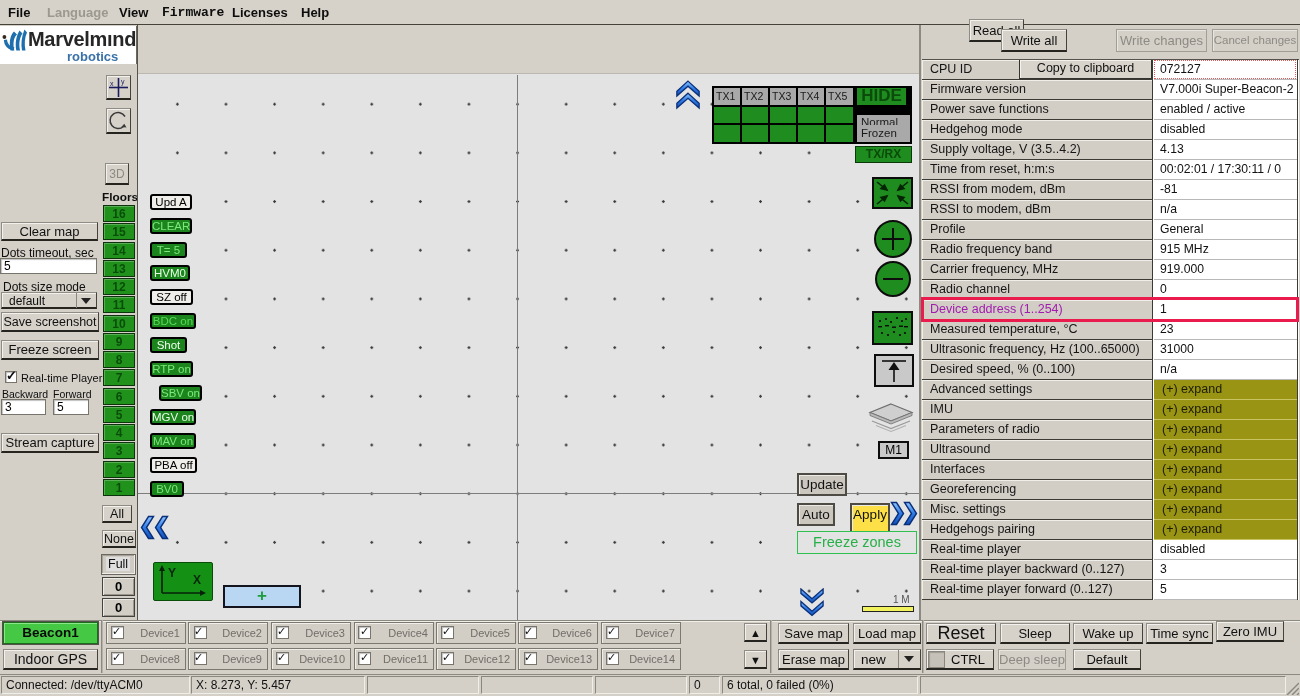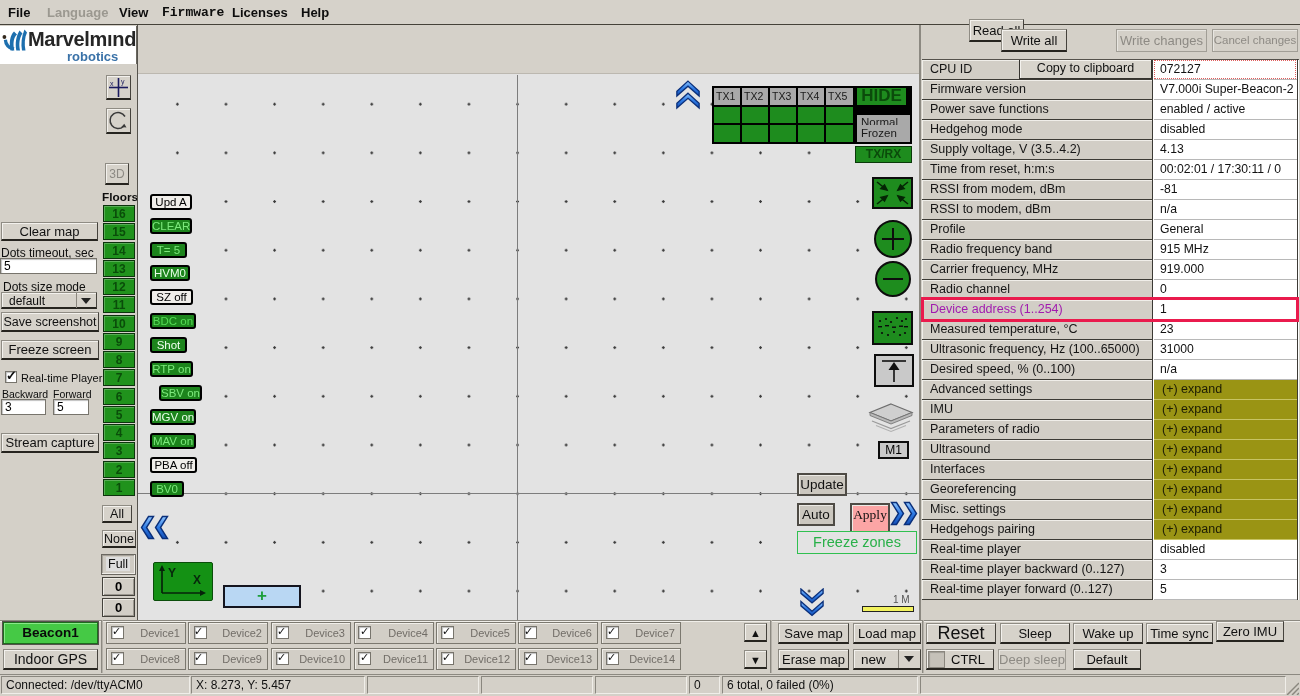--- a/index.html
+++ b/index.html
@@ -225,21 +225,21 @@
 <svg width="50" height="34" style="position:absolute;left:866px;top:401px" viewBox="0 0 50 34">
 <path d="M25,3 L46,11.5 L25,20 L4,11.5 Z" fill="#cfcfcf" stroke="#6e6e6e" stroke-width="1.2"></path>
 <path d="M4,11.5 L25,20 L46,11.5 L46,14.5 L25,23 L4,14.5 Z" fill="#b9b9b9" stroke="#6e6e6e" stroke-width="0.8"></path>
 <path d="M6,20 L25,27.5 L44,20" fill="none" stroke="#9a9a9a" stroke-width="1.2"></path>
 <path d="M10,24.5 L25,30.5 L40,24.5" fill="none" stroke="#b0b0b0" stroke-width="1.1"></path>
 </svg>
 <div class="abs" style="left:878px;top:441px;width:31px;height:18px;background:#c9c9c9;border:2px solid #0d0d0d;color:#000;font-size:12px;text-align:center;line-height:14px;">M1</div>
 
 <div class="abs" style="left:797px;top:473px;width:50px;height:23px;background:#cbc7bf;border:2px solid #4e4b45;box-shadow:inset 1px 1px 0 #eceae5;color:#111;font-size:13.5px;text-align:center;line-height:19px;">Update</div>
 <div class="abs" style="left:797px;top:503px;width:38px;height:23px;background:#cbc7bf;border:2px solid #4e4b45;box-shadow:inset 1px 1px 0 #eceae5;color:#111;font-size:13.5px;text-align:center;line-height:19px;">Auto</div>
-<div class="abs" style="left:850px;top:503px;width:40px;height:37px;background:#fca5a5;border:2px solid #4e4b45;box-shadow:inset 1px 1px 0 #eceae5;color:#111;font-size:13.5px;text-align:center;line-height:19px;font-family:Liberation Serif, serif;">Apply</div>
+<div class="abs" style="left:850px;top:503px;width:40px;height:37px;background:#fde047;border:2px solid #4e4b45;box-shadow:inset 1px 1px 0 #eceae5;color:#111;font-size:13.5px;text-align:center;line-height:19px;">Apply</div>
 <div class="abs" style="left:797px;top:531px;width:120px;height:23px;background:#e3e3e3;border:1px solid #30c050;color:#28b048;font-size:14.5px;text-align:center;line-height:21px;">Freeze zones</div>
 <div class="abs" style="left:153px;top:562px;width:60px;height:39px;background:#149114;border:1px solid #0a4d0a;border-radius:2px;"></div>
 <svg width="56" height="35" style="position:absolute;left:155px;top:564px" viewBox="0 0 56 35">
 <line x1="7" y1="4" x2="7" y2="29" stroke="#06230a" stroke-width="1.7"></line>
 <path d="M7,1 l-3,6 h6 z" fill="#06230a"></path>
 <line x1="7" y1="29" x2="48" y2="29" stroke="#06230a" stroke-width="1.7"></line>
 <path d="M51,29 l-6,-3 v6 z" fill="#06230a"></path>
 <text x="13" y="13" font-size="12" font-weight="bold" fill="#07270c" font-family="Liberation Sans">Y</text>
 <text x="38" y="20" font-size="12" font-weight="bold" fill="#07270c" font-family="Liberation Sans">X</text>
 </svg>

